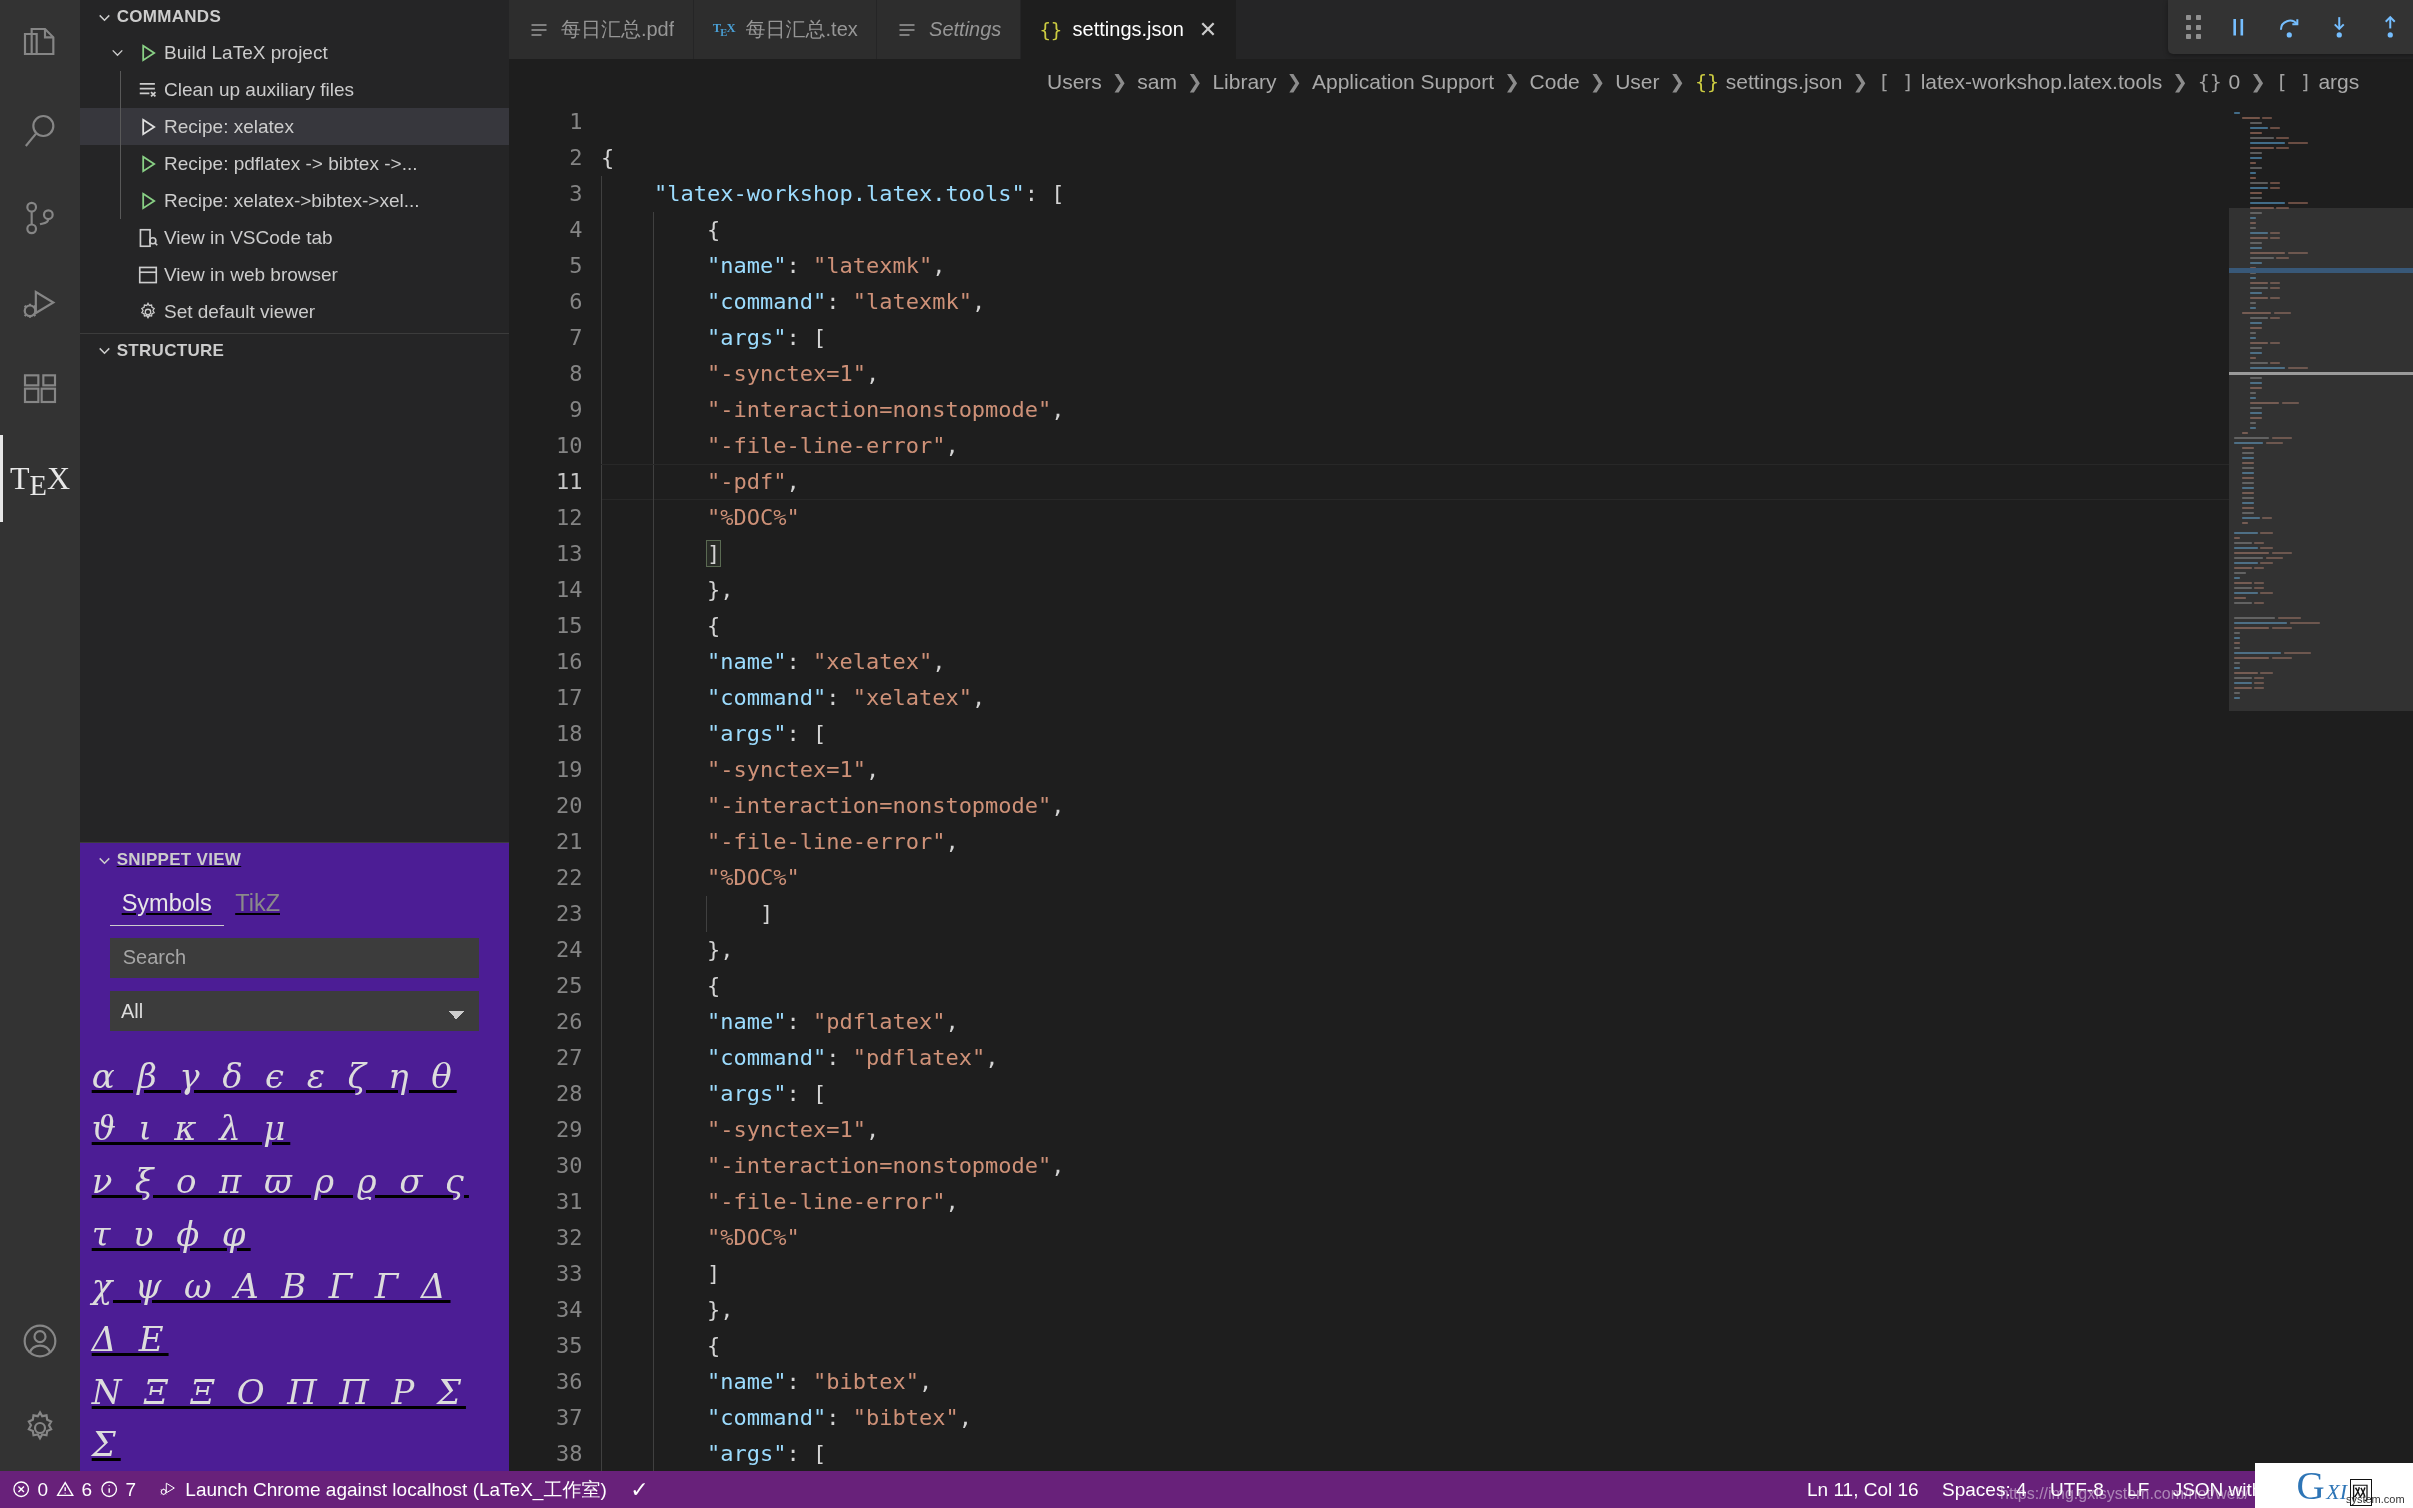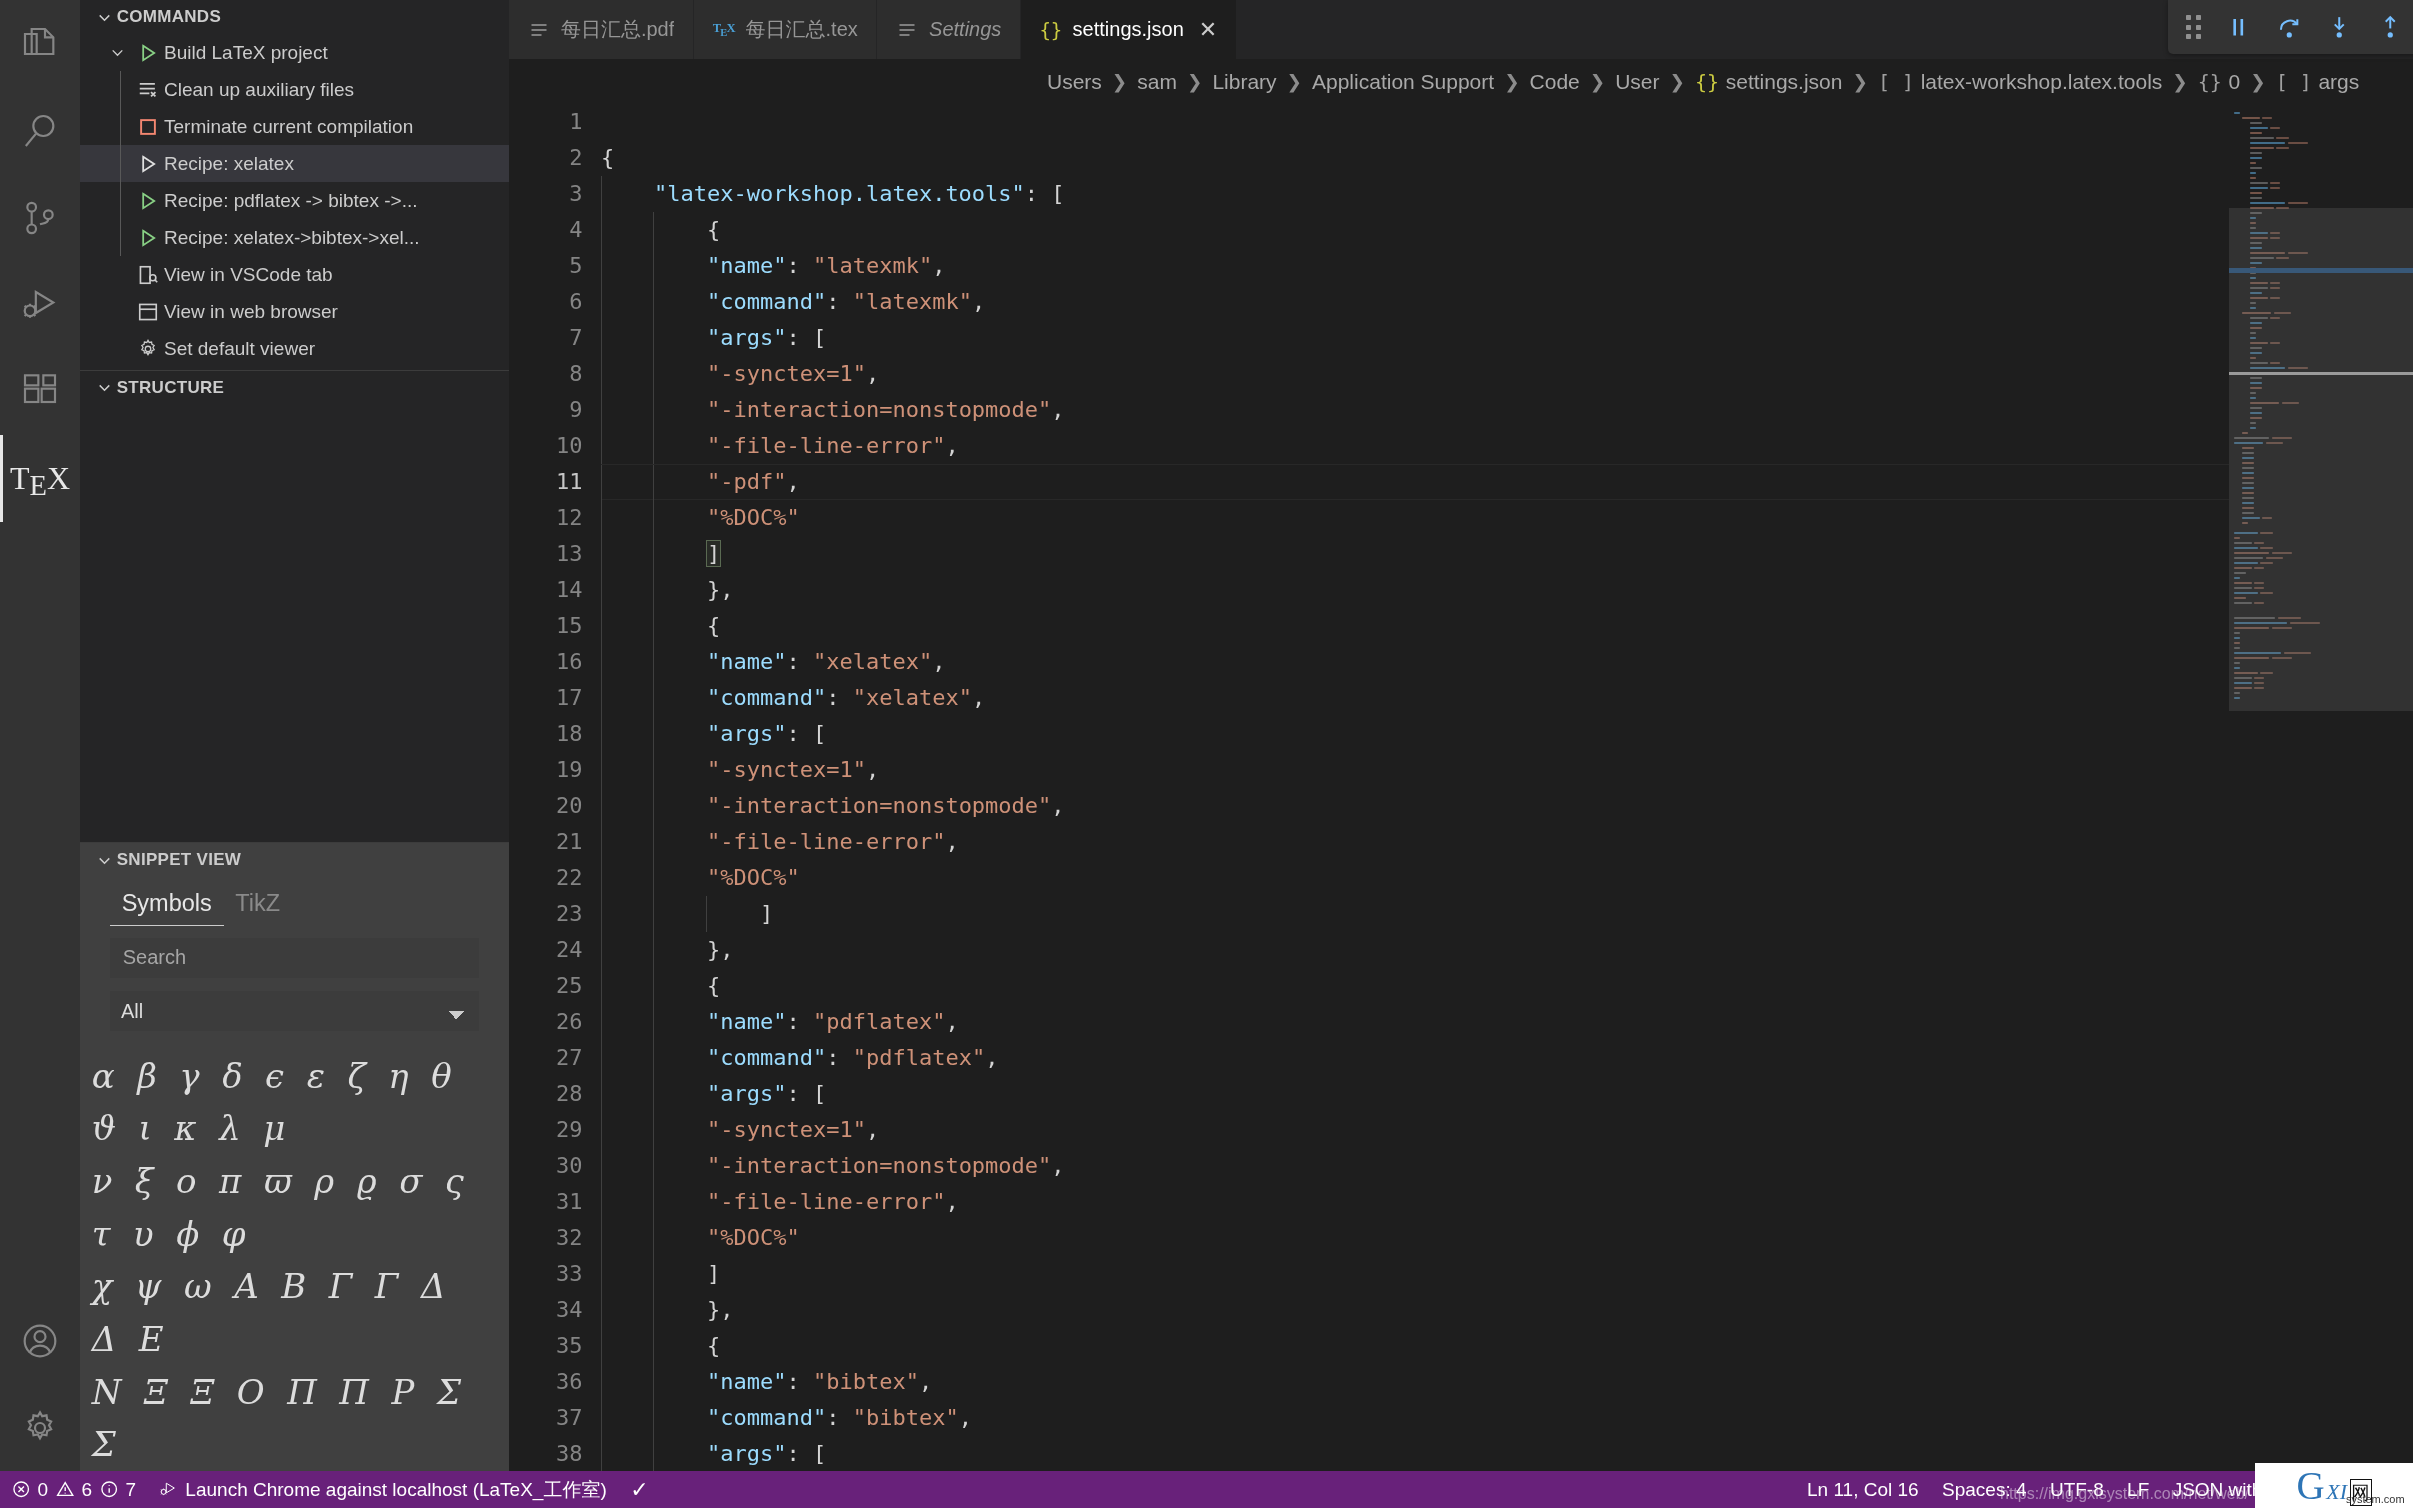--- a/index.html
+++ b/index.html
@@ -78,21 +78,21 @@
   .indent-1 { padding-left: 23.5px; }
   .indent-2 { padding-left: 52px; }
   .guide {
     position: absolute; left: 40px; top: 0; bottom: 0;
     width: 0.8px; background: #585858;
   }
 
   .structure-sep { border-top: 0.8px solid #3c3c3c; }
   .grow { flex: 1; min-height: 0; }
 
-  .snippet-pane { border-top: 0.8px solid #3c3c3c; background: #404040; }
+  .snippet-pane { border-top: 0.8px solid #3c3c3c; background: #4c1d95; text-decoration: underline; }
   .snip-tabs { display: flex; align-items: flex-end; padding-left: 30px; height: 49px; }
   .snip-tab {
     font-size: 23.5px; color: #8a8a8a; padding: 0 11.7px 8.4px 11.7px;
     cursor: pointer; border-bottom: 1.7px solid transparent;
   }
   .snip-tab.active { color: #e7e7e7; border-bottom-color: #cccccc; }
   .snip-body { padding: 11.7px 30px 8.4px 30px; }
   .snip-input {
     width: 100%; height: 40px; background: #3c3c3c; border: 0.8px solid #3c3c3c;
     color: #cccccc; font-size: 20px; padding: 0 11.7px; outline: none;
@@ -359,29 +359,20 @@
           <span class="guide"></span>
           <span class="ricon">
             <svg viewBox="0 0 16 16" fill="none" stroke="#cccccc" stroke-width="1.3">
               <path d="M2 3.5h11M2 7h11M2 10.5h7"></path>
                 <path d="M10.2 9.5l3.2 3.2M13.4 9.5l-3.2 3.2"></path>
             </svg>
           </span>
           <span class="tlabel">Clean up auxiliary files</span>
         </div>
 
-        <div class="tree-row indent-2">
-          <span class="guide"></span>
-          <span class="ricon">
-            <svg viewBox="0 0 16 16" fill="none" stroke="#f48771" stroke-width="1.4">
-                <rect x="3" y="3" width="10" height="10"></rect>
-              </svg>
-          </span>
-          <span class="tlabel">Terminate current compilation</span>
-        </div>
 
         <div class="tree-row indent-2 selected">
           <span class="guide"></span>
           <span class="ricon">
             <svg viewBox="0 0 16 16" fill="none" stroke="#e0e0e0" stroke-width="1.3">
                 <path d="M4.5 2.8l8 5.2-8 5.2z"></path>
               </svg>
           </span>
           <span class="tlabel">Recipe: xelatex</span>
         </div>

